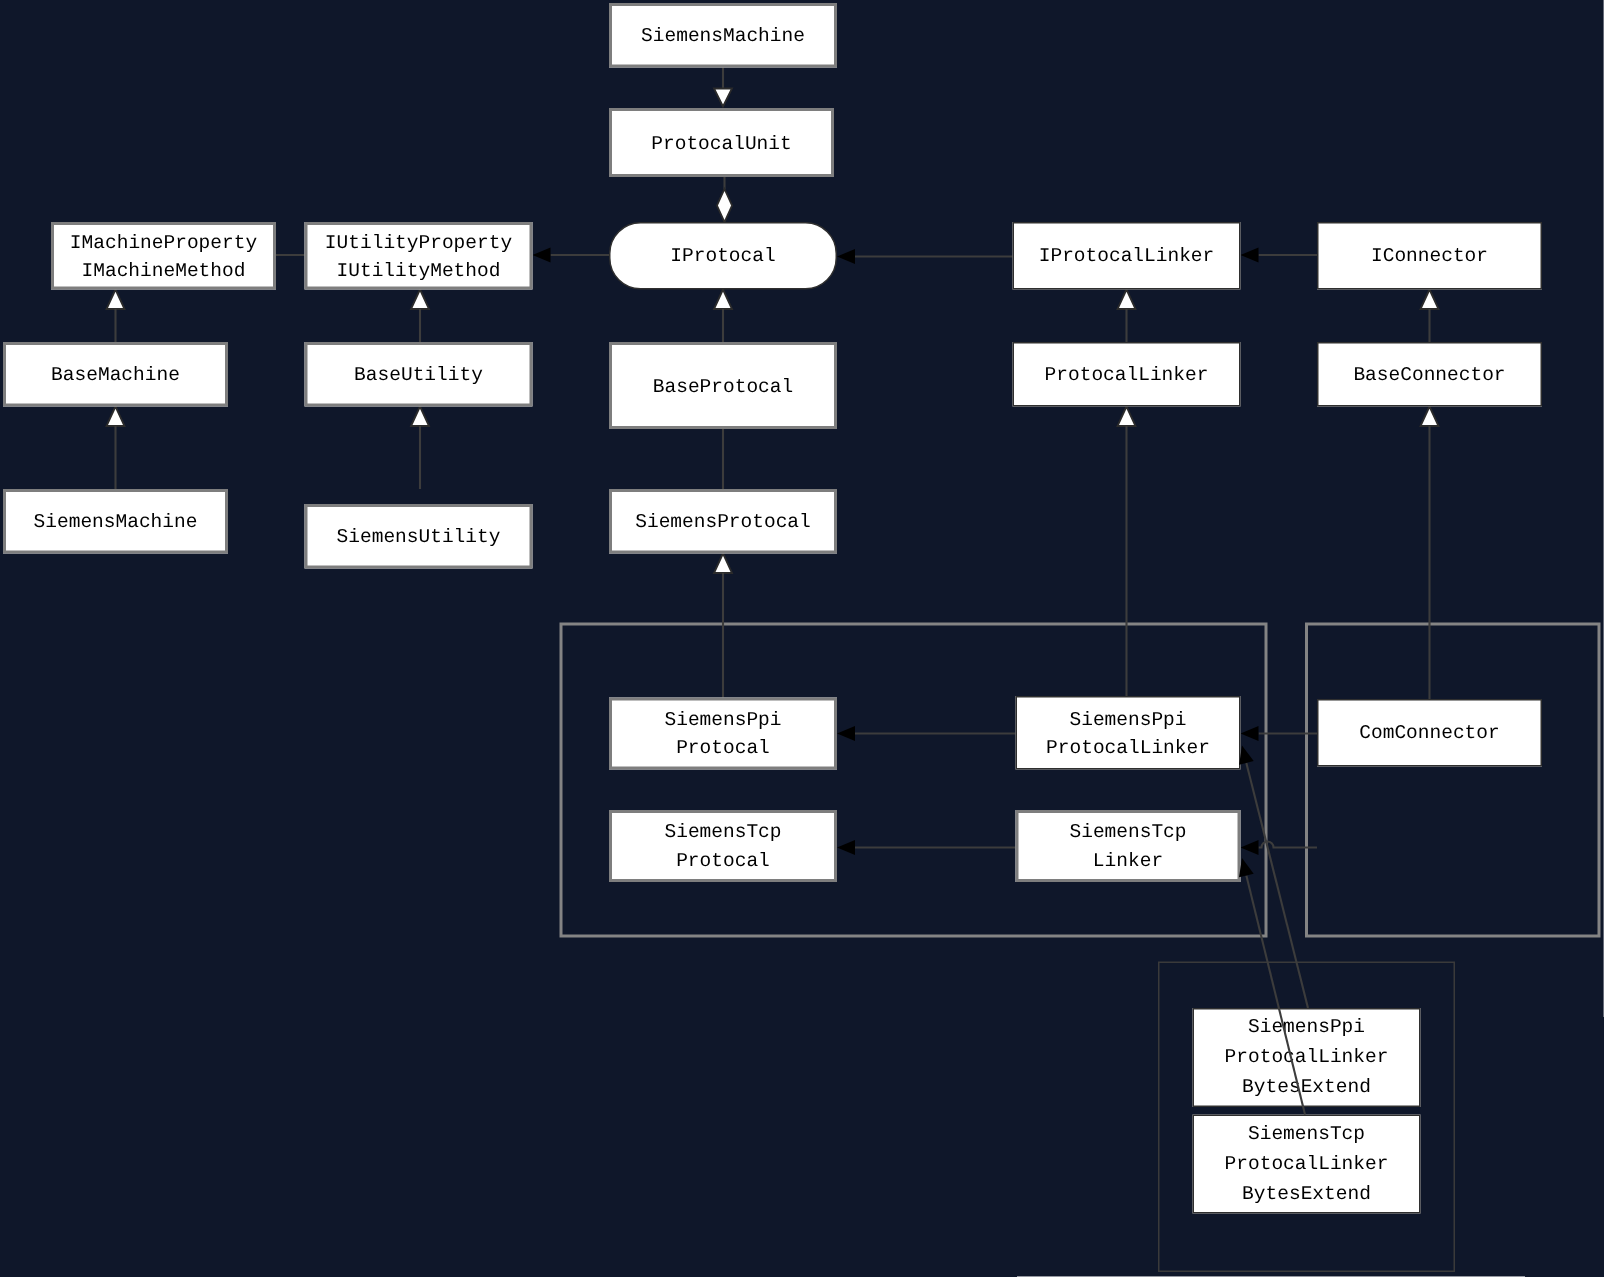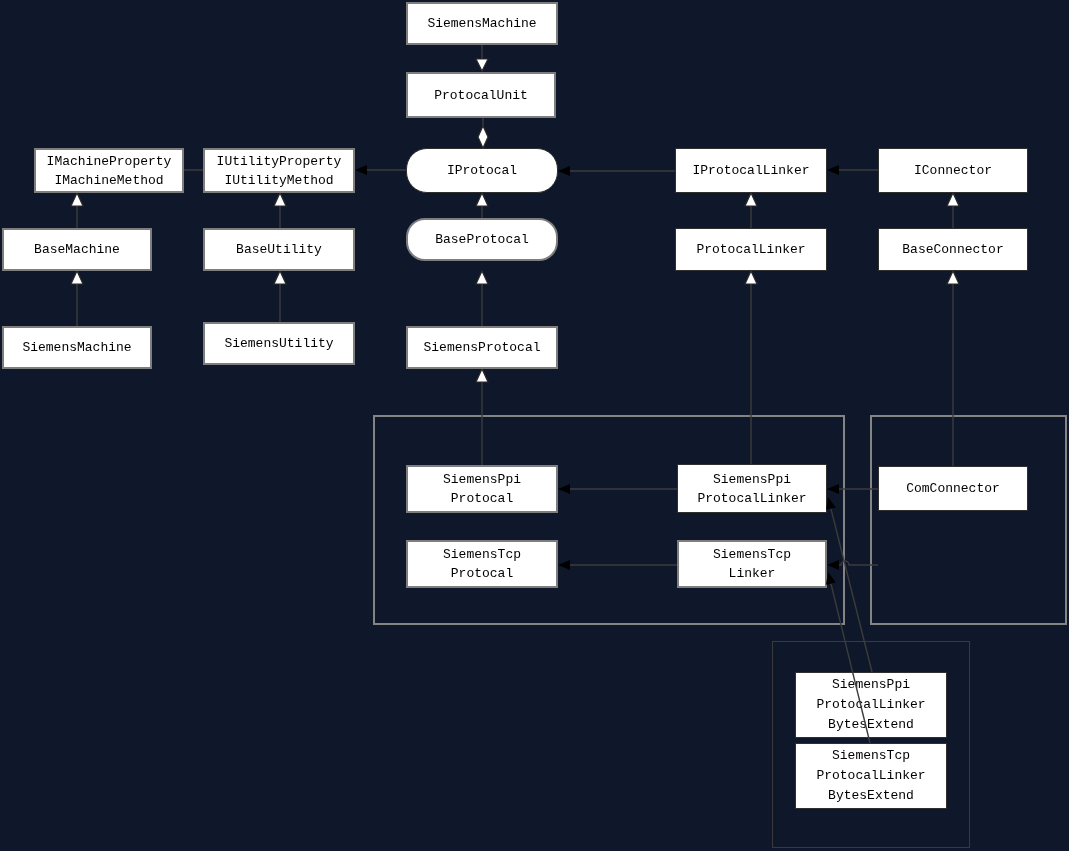--- a/index.html
+++ b/index.html
@@ -148,26 +148,26 @@
   <div class="node thick" style="left:2px;top:148px;width:150px;height:45px;margin-left:32px;">IMachineProperty
 IMachineMethod</div>
   <div class="node thick" style="left:203px;top:148px;width:152px;height:45px;">IUtilityProperty
 IUtilityMethod</div>
   <div class="node thin" style="left:406px;top:148px;width:152px;height:45px;border-radius:21px;">IProtocal</div>
   <div class="node thin" style="left:675px;top:148px;width:152px;height:45px;">IProtocalLinker</div>
   <div class="node thin" style="left:878px;top:148px;width:150px;height:45px;">IConnector</div>
 
   <div class="node thick" style="left:2px;top:228px;width:150px;height:43px;">BaseMachine</div>
   <div class="node thick" style="left:203px;top:228px;width:152px;height:43px;">BaseUtility</div>
-  <div class="node thick" style="left:406px;top:218px;width:152px;height:43px;border-radius:19px;">BaseProtocal</div>
+  <div class="node thick" style="left:406px;top:228px;width:152px;height:58px;">BaseProtocal</div>
   <div class="node thin" style="left:675px;top:228px;width:152px;height:43px;">ProtocalLinker</div>
   <div class="node thin" style="left:878px;top:228px;width:150px;height:43px;">BaseConnector</div>
 
   <div class="node thick" style="left:2px;top:326px;width:150px;height:43px;">SiemensMachine</div>
-  <div class="node thick" style="left:203px;top:322px;width:152px;height:43px;">SiemensUtility</div>
+  <div class="node thick" style="left:203px;top:336px;width:152px;height:43px;">SiemensUtility</div>
   <div class="node thick" style="left:406px;top:326px;width:152px;height:43px;">SiemensProtocal</div>
 
   <div class="node thick" style="left:406px;top:465px;width:152px;height:48px;">SiemensPpi
 Protocal</div>
   <div class="node thick" style="left:406px;top:540px;width:152px;height:48px;">SiemensTcp
 Protocal</div>
   <div class="node thin" style="left:677px;top:464px;width:150px;height:49px;">SiemensPpi
 ProtocalLinker</div>
   <div class="node thick" style="left:677px;top:540px;width:150px;height:48px;">SiemensTcp
 Linker</div>

